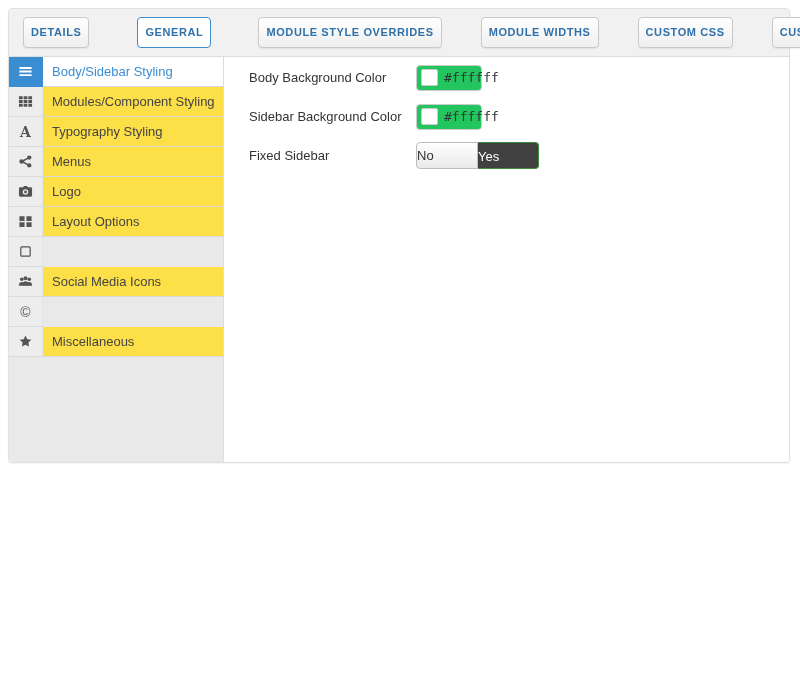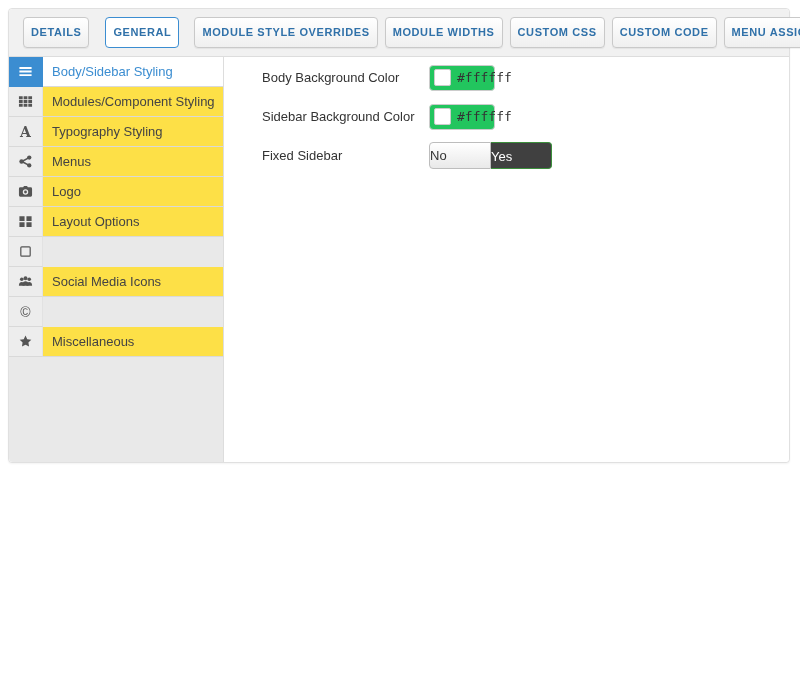--- a/index.html
+++ b/index.html
@@ -10,35 +10,35 @@
   }
   .panel {
     position:absolute; left:8px; top:8px; width:782px; height:455px;
     background:#fff; border:1px solid #e0e0e0; border-radius:4px;
     box-shadow:0 1px 2px rgba(0,0,0,.05);
     display:flex; flex-direction:column;
   }
   
   .tabbar {
     height:48px; flex:0 0 48px; background:#f1f1f1; border-bottom:1px solid #ddd;
-    border-radius:4px 4px 0 0; display:flex; align-items:center; padding:0 14px;
+    border-radius:4px 4px 0 0; display:flex; align-items:center; padding:0 14px;gap:32px;
   }
   .tab {
     height:31px; line-height:29px; padding:0 7px; margin-right:7px;
     font-size:11px; font-weight:700; letter-spacing:.6px; color:#3071a9;
     background:linear-gradient(#ffffff,#efefef); border:1px solid #c9c9c9;
     border-radius:4px; cursor:pointer; white-space:nowrap;
     box-shadow:0 1px 1px rgba(0,0,0,.06);
   }
   .tab.active {
     background:#fff; border:1px solid #3b8dd1; box-shadow:none;
     margin-left:9px; margin-right:15px;
   }
   
-  .panel-body { flex:1; display:flex; min-height:0;gap:13px; }
+  .panel-body { flex:1; display:flex; min-height:0; }
   .side {
     width:215px; flex:0 0 215px; background:#e9e9e9; border-right:1px solid #ddd;
     border-radius:0 0 0 4px; overflow:hidden;
   }
   .side ul { list-style:none; margin:0; padding:0; }
   .srow { display:flex; height:30px; cursor:pointer; }
   .srow .icell {
     width:34px; flex:0 0 34px; background:#ededed; border-right:1px solid #e2e2e2;
     border-bottom:1px solid #d9d9d9; display:flex; align-items:center; justify-content:center;
     color:#555;

